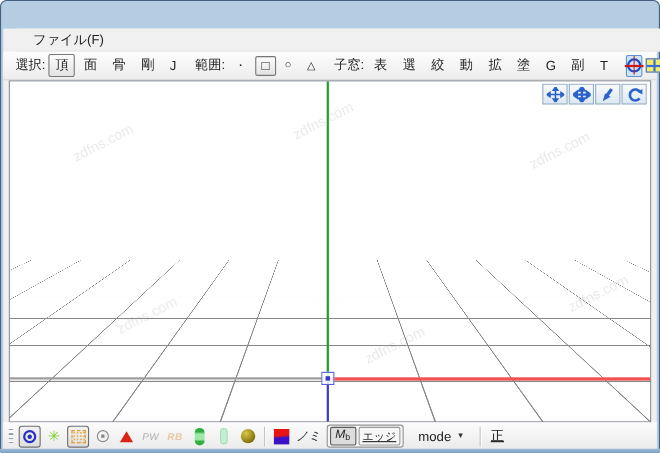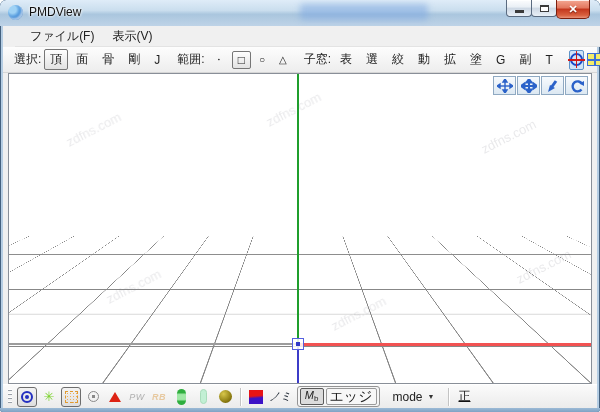--- a/index.html
+++ b/index.html
@@ -111,53 +111,36 @@
   .capsule-mint { width:7px; height:15px; border-radius:3.5px; background:#c2efd4; border:1px solid #a8dcba; }
   .sphere-olive { width:13px; height:13px; border-radius:50%;
     background:radial-gradient(circle at 35% 30%, #d8c74a, #8a7a10 65%, #5c5005); }
   .matsq { width:14px; height:14px; background:linear-gradient(175deg, #e81414 42%, #3c12c6 58%); }
   .nomi { font-size:11px; color:#1a2430; font-style:italic; }
   .bb-group { display:flex; border:1px solid #949494; border-radius:3px; padding:1px; margin:0 3px; background:#f5f5f5; }
   .bb-group .gbtn { display:flex; align-items:baseline; justify-content:center; min-width:24px; height:17px; border:1px solid #9a9a9a; border-radius:2px; margin:0 1px; background:#f7f7f7; padding:0 3px; }
   .bb-group .gbtn.checked { background:#dcdcdc; border-color:#5a5a5a; }
   .mb-main { font-size:11px; font-style:italic; color:#222; }
   .mb-sub { font-size:8px; color:#222; position:relative; top:2px; }
-  .edge-label { font-size:14px; color:#222; align-self:center; }
+  .edge-label { font-size:10px; color:#222; align-self:center;text-decoration:underline; }
   .mode-btn { display:flex; align-items:center; font-size:12px; color:#222; padding:2px 6px; margin:0 4px;justify-content:space-between; }
   .mode-caret { font-size:7px; margin-left:5px; color:#333; }
   .tadashi { font-size:12px; color:#111; text-decoration:underline; padding:1px 5px; }
   .frame-bottom { position:absolute; left:0; bottom:0; width:600px; height:4px; background:linear-gradient(#9cbad6,#7ea2c4); }
 </style>
 </head>
 <body>
 
 <div class="window">
 
-  <div class="titlebar">
-    <div class="app-icon"></div>
-    <div class="title-text">PMDView</div>
-    <div class="blur-patch"></div>
-    <div class="winbtns">
-      <div class="winbtn">
-          <span class="glyph-min"></span>
-        </div>
-      <div class="winbtn">
-          <span class="glyph-restore"></span>
-        </div>
-      <div class="winbtn close">
-          <span>✕</span>
-        </div>
-    </div>
-  </div>
 
   <div class="client">
 
     <div class="menubar">
       <div class="menu-item">ファイル(F)</div>
-      <div class="menu-item">表示(V)</div>
     </div>
 
     <div class="toolbar">
       <div class="grip"></div>
       <span class="tb-label">選択:</span>
       <div class="tb-btn checked">頂</div>
       <div class="tb-btn">面</div>
       <div class="tb-btn">骨</div>
       <div class="tb-btn">剛</div>
       <div class="tb-btn">J</div>

